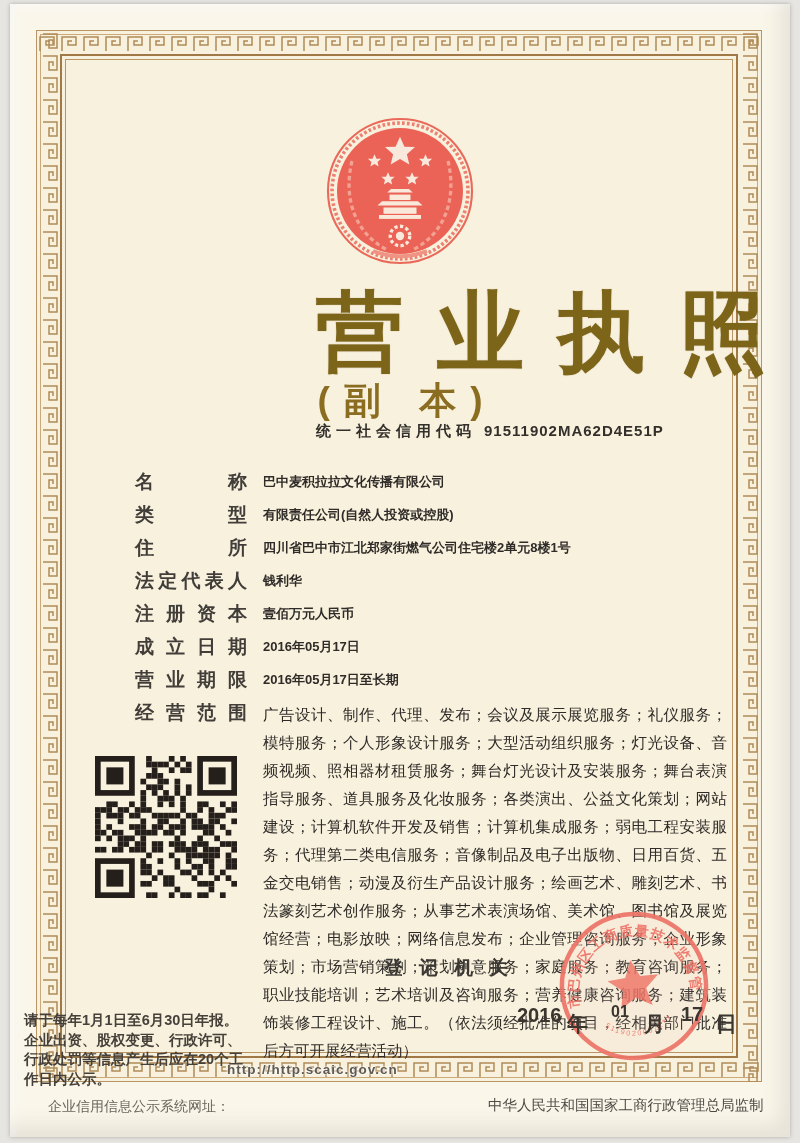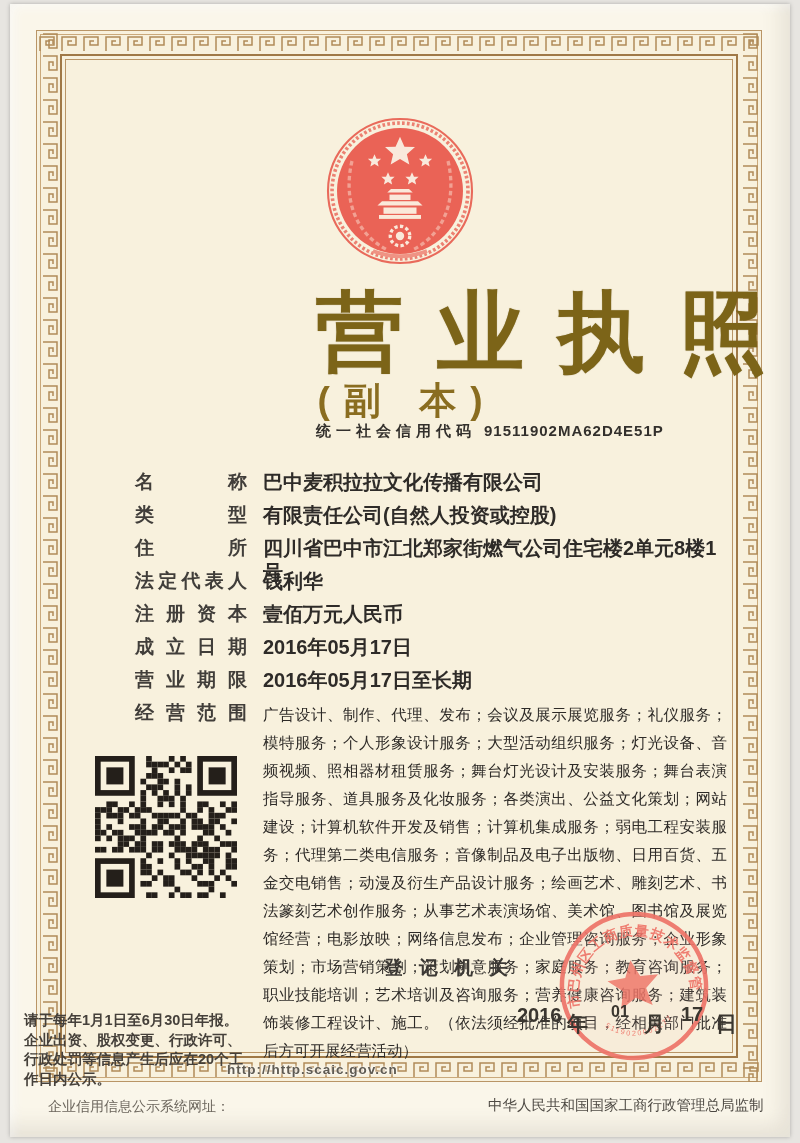--- a/index.html
+++ b/index.html
@@ -32,21 +32,21 @@
             font-size:37px;font-weight:700;letter-spacing:14px;color:#8a6d20;}
   .credit-line{position:absolute;left:316px;top:422px;font-size:15px;font-weight:700;color:#33302c;white-space:nowrap;}
   .credit-line .lbl{letter-spacing:5px;margin-right:8px;}
   .credit-line .code{letter-spacing:1px;}
 
   .fields{position:absolute;left:135px;top:470px;width:592px;}
   .row{display:flex;align-items:flex-start;height:33px;}
   .row.scope{height:auto;}
   .flabel{width:112px;flex:0 0 112px;font-size:19px;font-weight:700;color:#413e3a;line-height:24px;}
   .char-justify{display:flex;justify-content:space-between;}
-  .fvalue{margin-left:16px;font-size:20px;font-weight:700;color:#2e2b28;line-height:24px;}
+  .fvalue{margin-left:16px;font-size:13px;font-weight:700;color:#2e2b28;line-height:24px;}
   .fvalue.scope-text{width:464px;font-size:15.5px;line-height:28px;text-align:justify;font-weight:400;}
 
   .qr{position:absolute;left:95px;top:756px;width:142px;height:142px;}
 
   .registrar{position:absolute;left:384px;top:955px;width:124px;font-size:19px;font-weight:700;color:#3c3935;}
 
   .date-part{position:absolute;color:#3a362f;font-weight:700;z-index:22;}
   .d-year{left:505px;top:1004px;font-size:20px;margin-left:12px;}
   .d-yu{left:567px;top:1010px;font-size:21px;}
   .d-month{left:611px;top:1003px;font-size:16px;}

